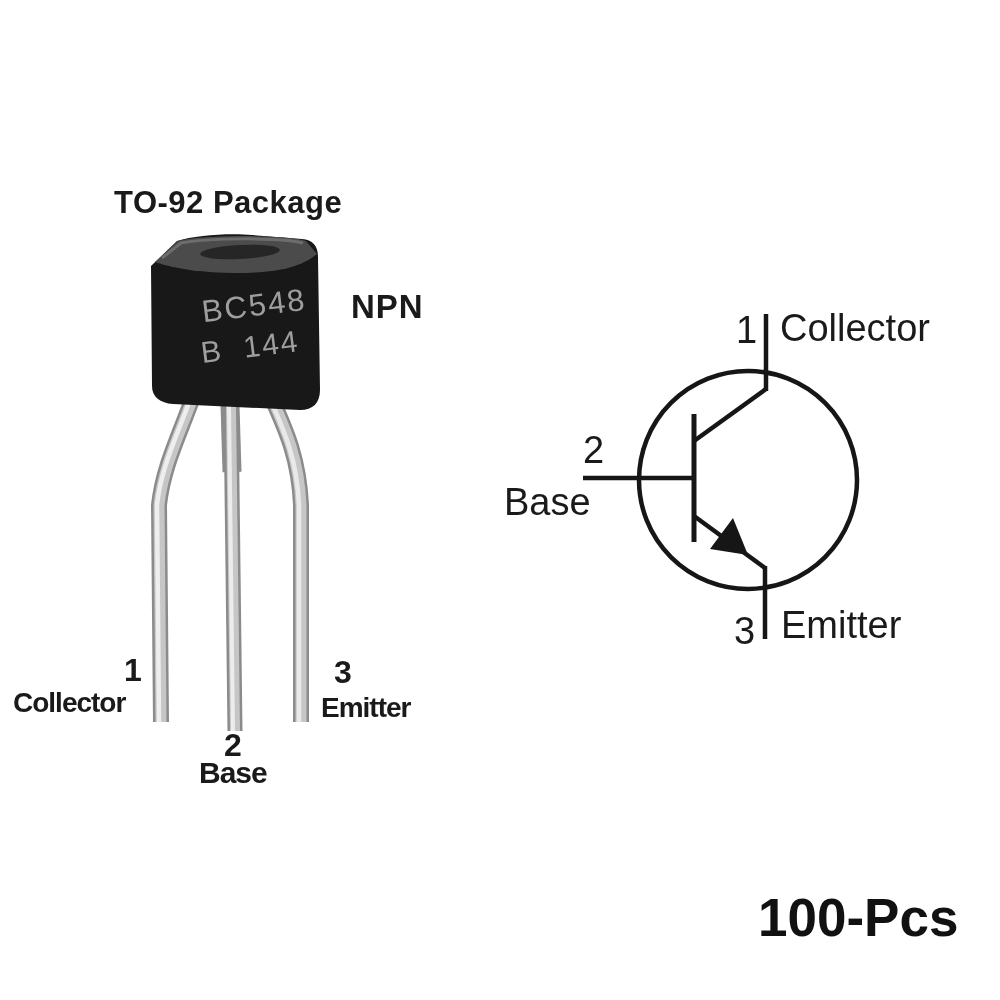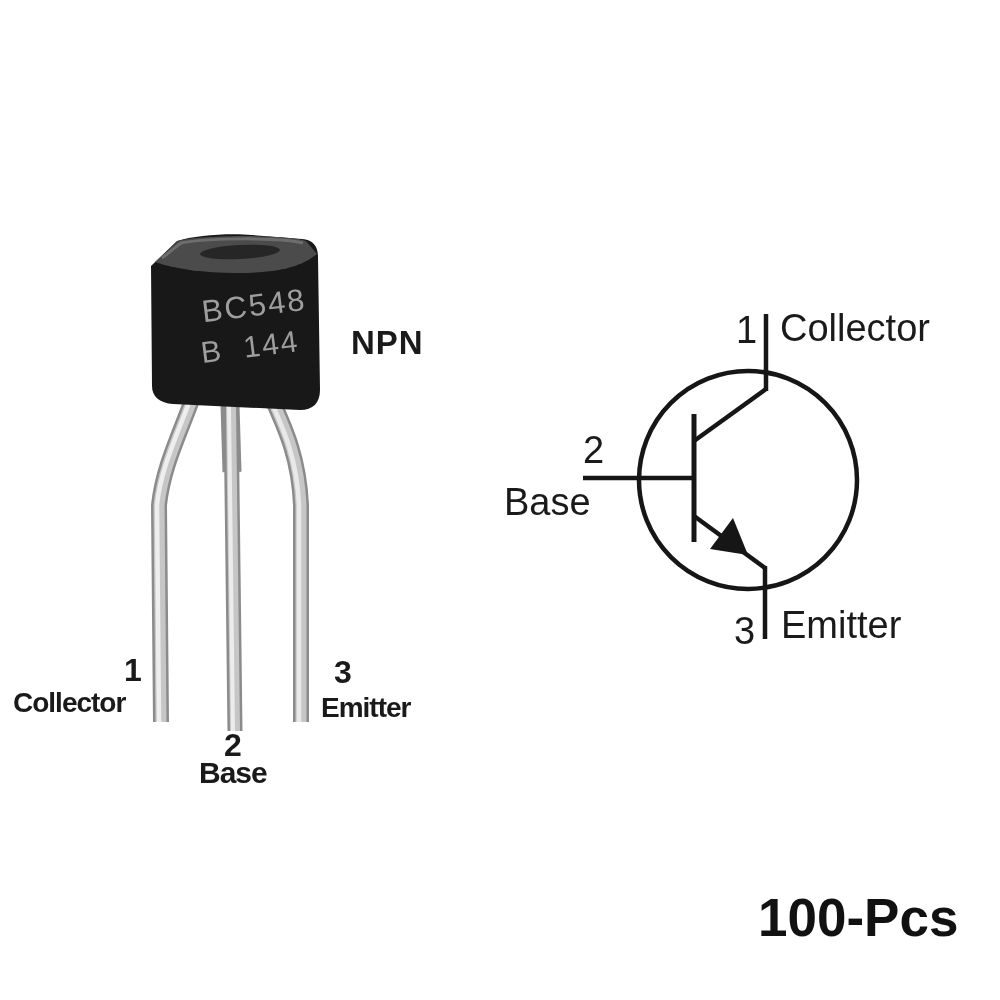--- a/index.html
+++ b/index.html
@@ -15,21 +15,21 @@
   .lbl {
     position: absolute;
     color: #1a1a1a;
     line-height: 1;
     white-space: nowrap;
     font-family: "Liberation Sans", sans-serif;
   }
   .lbl-left  { font-weight: 700; letter-spacing: -1px; }
   .lbl-right { font-weight: 400; }
   .fig-title    { left:114px; top:187px; font-size:31px; font-weight:600; letter-spacing:.5px; }
-  .npn-label    { left:351px; top:290px; font-size:33px; font-weight:600; letter-spacing:1px;margin-top:36px; }
+  .npn-label    { left:351px; top:290px; font-size:33px; font-weight:600; letter-spacing:1px; }
   .p1-num  { left:124px; top:654px; font-size:32px; }
   .p1-name { left:13px;  top:689px; font-size:28px; }
   .p2-num  { left:224px; top:729px; font-size:32px; }
   .p2-name { left:199px; top:758px; font-size:30px; }
   .p3-num  { left:334px; top:656px; font-size:32px; }
   .p3-name { left:321px; top:694px; font-size:28px; }
   .s1-num  { left:736px; top:311px; font-size:38px; }
   .s1-name { left:780px; top:309px; font-size:38px; }
   .s2-num  { left:583px; top:431px; font-size:38px; }
   .s2-name { left:504px; top:483px; font-size:38px; }
@@ -93,20 +93,21 @@
       <path d="M 766 314 L 766 391"></path>
       <path d="M 766 389 L 694 441"></path>
       <path d="M 694 414 L 694 542" stroke-width="5"></path>
       <path d="M 583 478 L 694 478"></path>
       <path d="M 694 516 L 765 568"></path>
       <path d="M 765 566 L 765 639"></path>
       <polygon points="748,555 710,549 733,518" fill="#161616" stroke="none"></polygon>
     </g>
   </svg>
 
+  <div class="lbl fig-title">TO-92 Package</div>
   <div class="lbl npn-label">NPN</div>
 
   <div class="lbl lbl-left p1-num">1</div>
   <div class="lbl lbl-left p1-name">Collector</div>
   <div class="lbl lbl-left p2-num">2</div>
   <div class="lbl lbl-left p2-name">Base</div>
   <div class="lbl lbl-left p3-num">3</div>
   <div class="lbl lbl-left p3-name">Emitter</div>
 
   <div class="lbl lbl-right s1-num">1</div>

